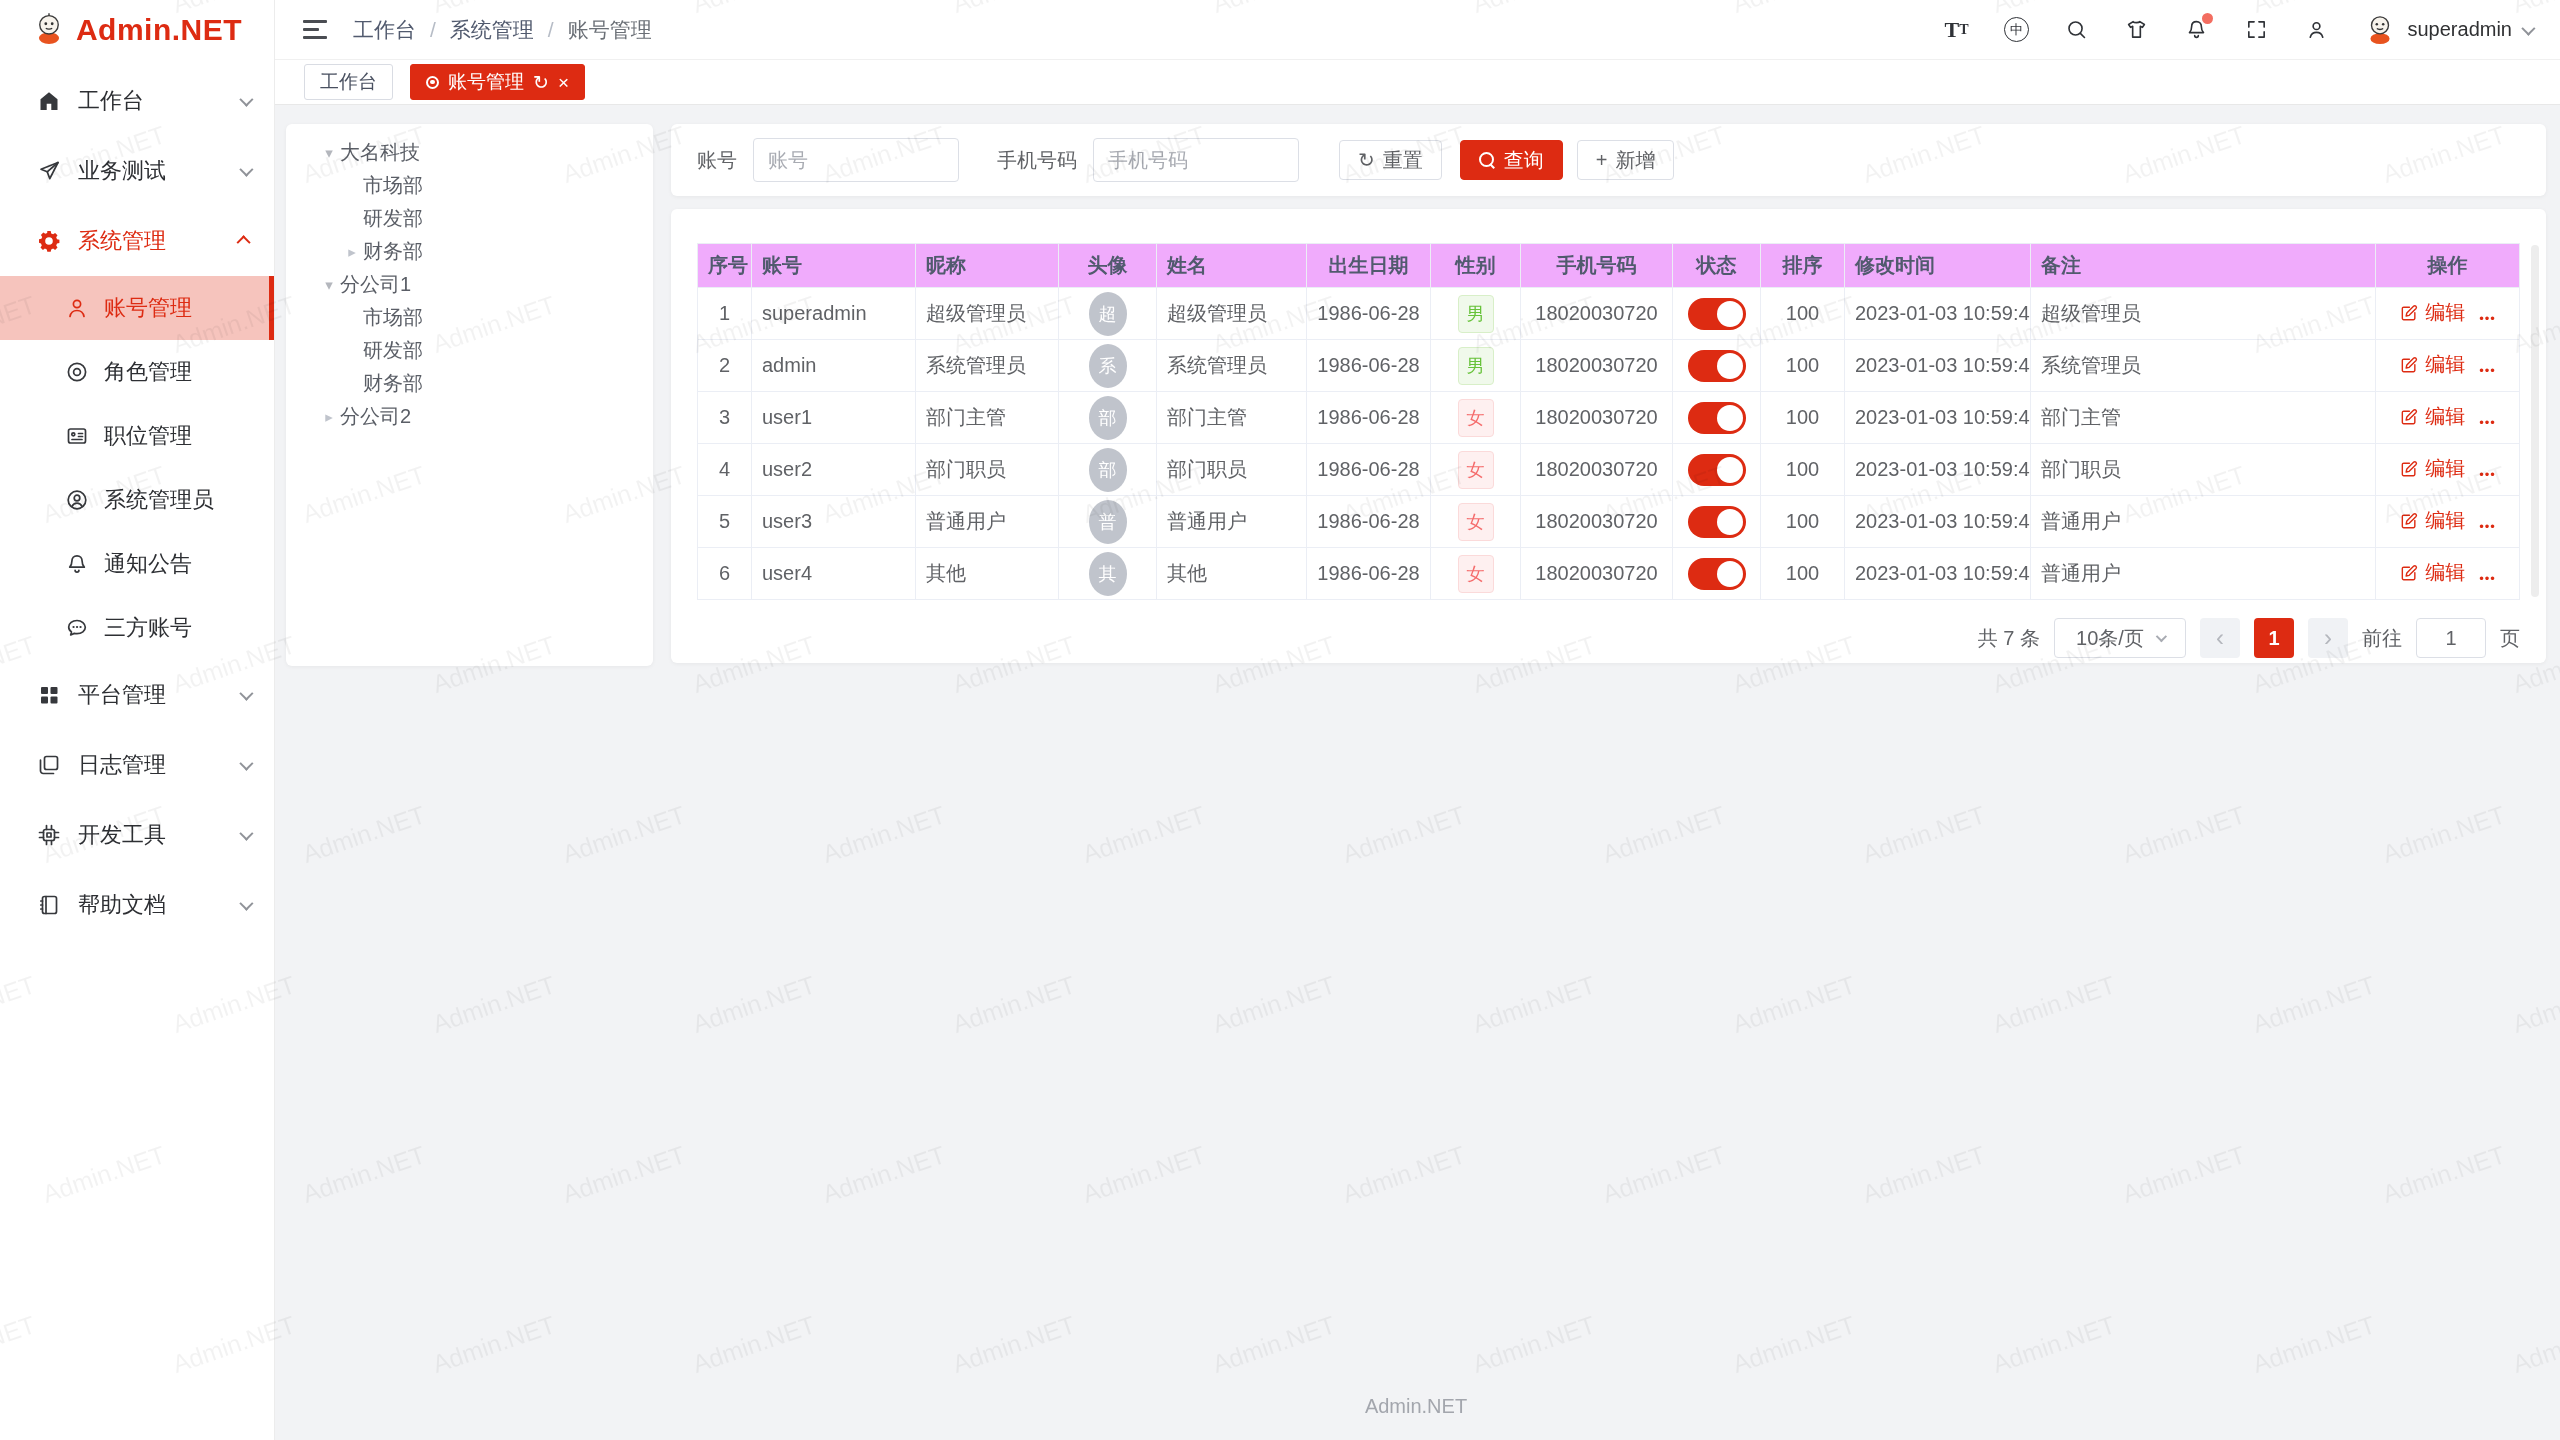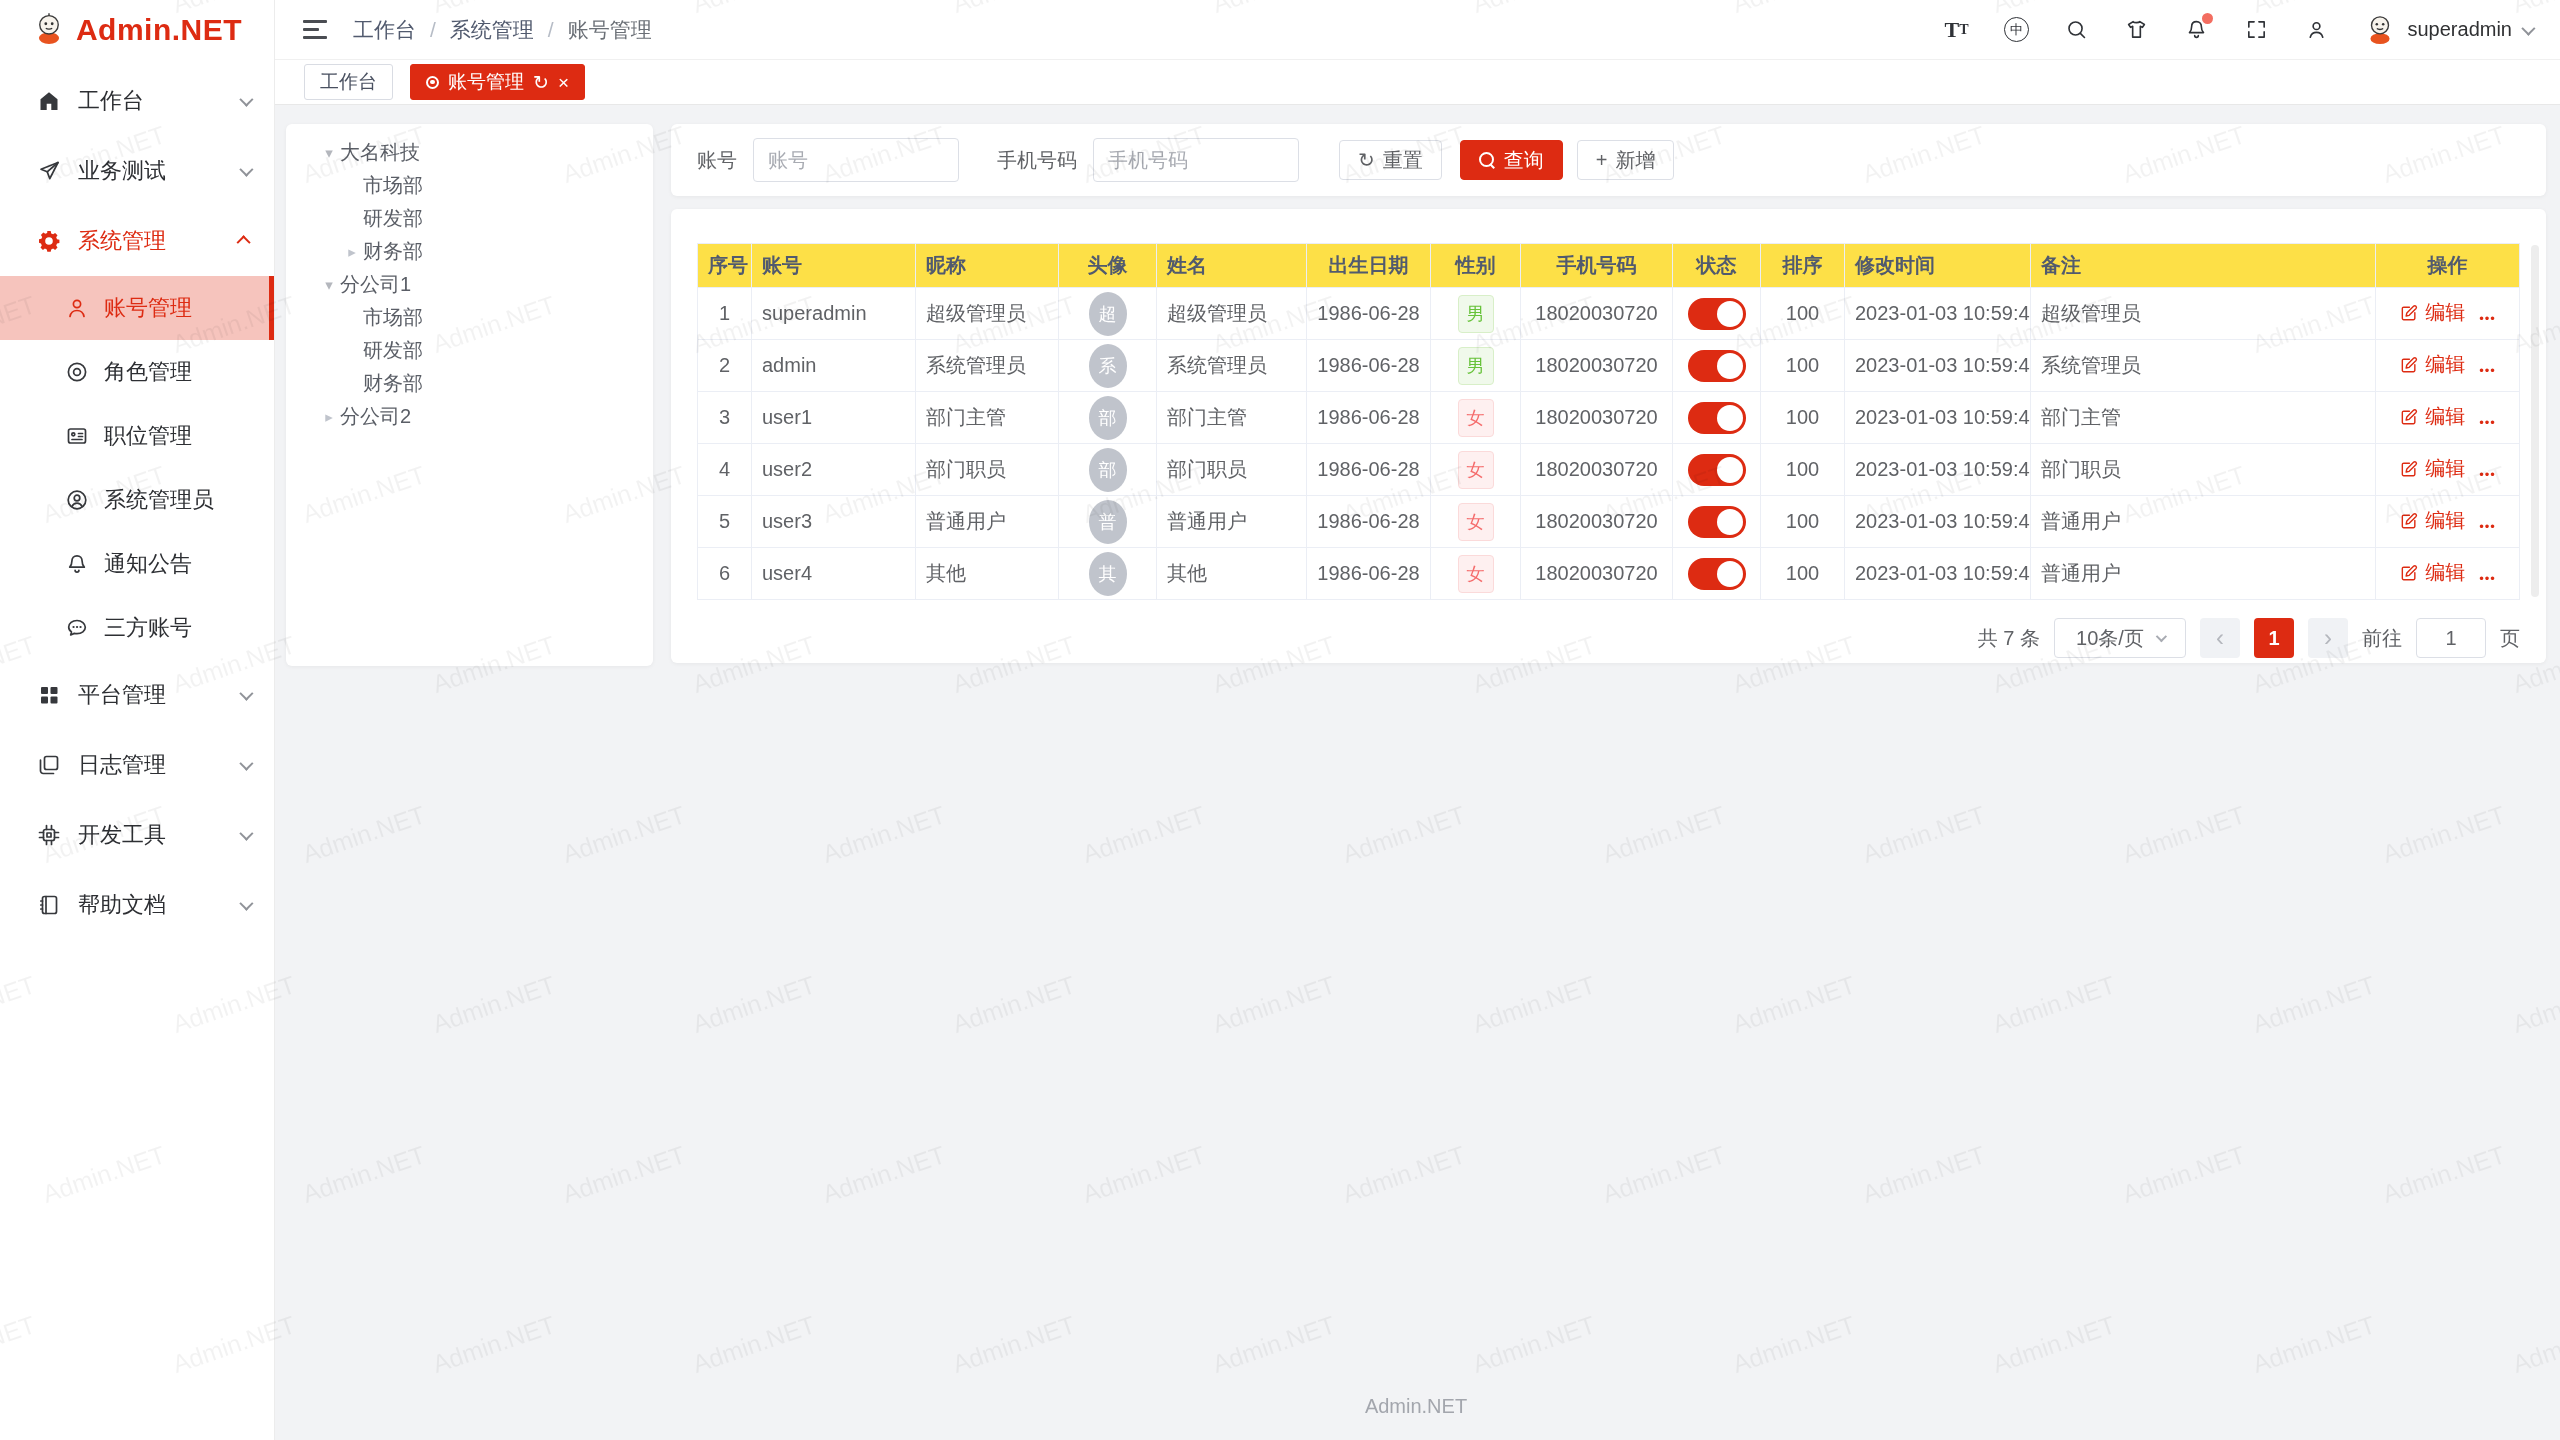--- a/index.html
+++ b/index.html
@@ -81,21 +81,21 @@
   .btn-reset { margin-left:26px; }
   .btn-primary { background:#dd2b12; border-color:#dd2b12; color:#fff; margin-left:4px; }
   .btn .bico { font-size:20px; line-height:1; }
   .mag { width:17px; height:17px; position:relative; display:inline-block; }
   .mag::before { content:""; position:absolute; left:0; top:0; width:11px; height:11px; border:2px solid currentColor; border-radius:50%; }
   .mag::after { content:""; position:absolute; left:11px; top:11px; width:6px; height:2px; background:currentColor; transform:rotate(45deg); transform-origin:left center; }
 
   
   .table-card { height:454px; margin-top:13px; padding:26px 26px 0; position:relative; }
   table { width:100%; border-collapse:collapse; table-layout:fixed; margin-top:8px; font-size:20px; color:#606266; border:1px solid #ebeef5; }
-  th { background:#fde047; font-weight:600; color:#515a6e; height:44px; }
+  th { background:#f0abfc; font-weight:600; color:#515a6e; height:44px; }
   td { height:52px; background:#fff; }
   th, td { border:1px solid #ebeef5; padding:0 10px; overflow:hidden; white-space:nowrap; }
   .ta-l { text-align:left; } .ta-c { text-align:center; }
   .avatar-badge { width:38px; height:44px; border-radius:50%; background:#c0c4cc; color:#fff; font-size:18px; display:inline-flex; align-items:center; justify-content:center; }
   .g-badge { display:inline-flex; align-items:center; justify-content:center; width:36px; height:38px; border-radius:4px; font-size:18px; }
   .g-male { color:#67c23a; background:#f0f9eb; border:1px solid #d8efc8; }
   .g-female { color:#f56c6c; background:#fef0f0; border:1px solid #fbdada; }
   .toggle { width:58px; height:32px; border-radius:16px; background:#dd2b12; position:relative; display:inline-block; cursor:pointer; vertical-align:middle; }
   .toggle::after { content:""; position:absolute; top:3px; right:3px; width:26px; height:26px; border-radius:50%; background:#fff; }
   .op-cell { color:#dd2b12; }

